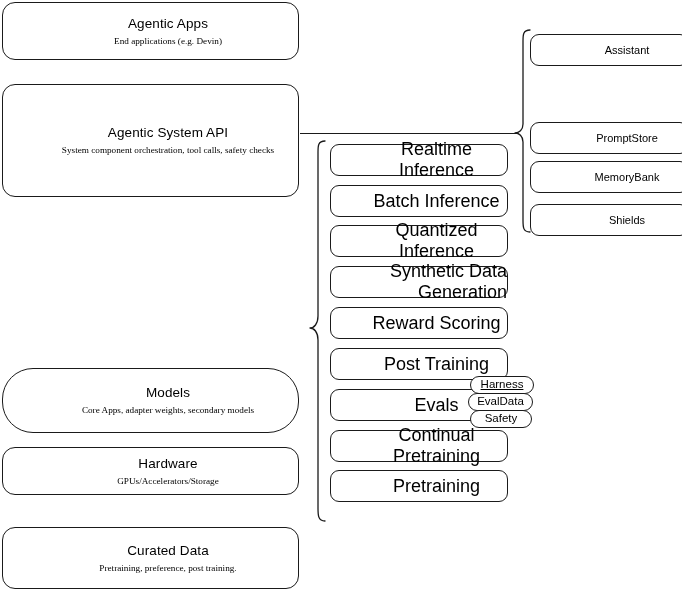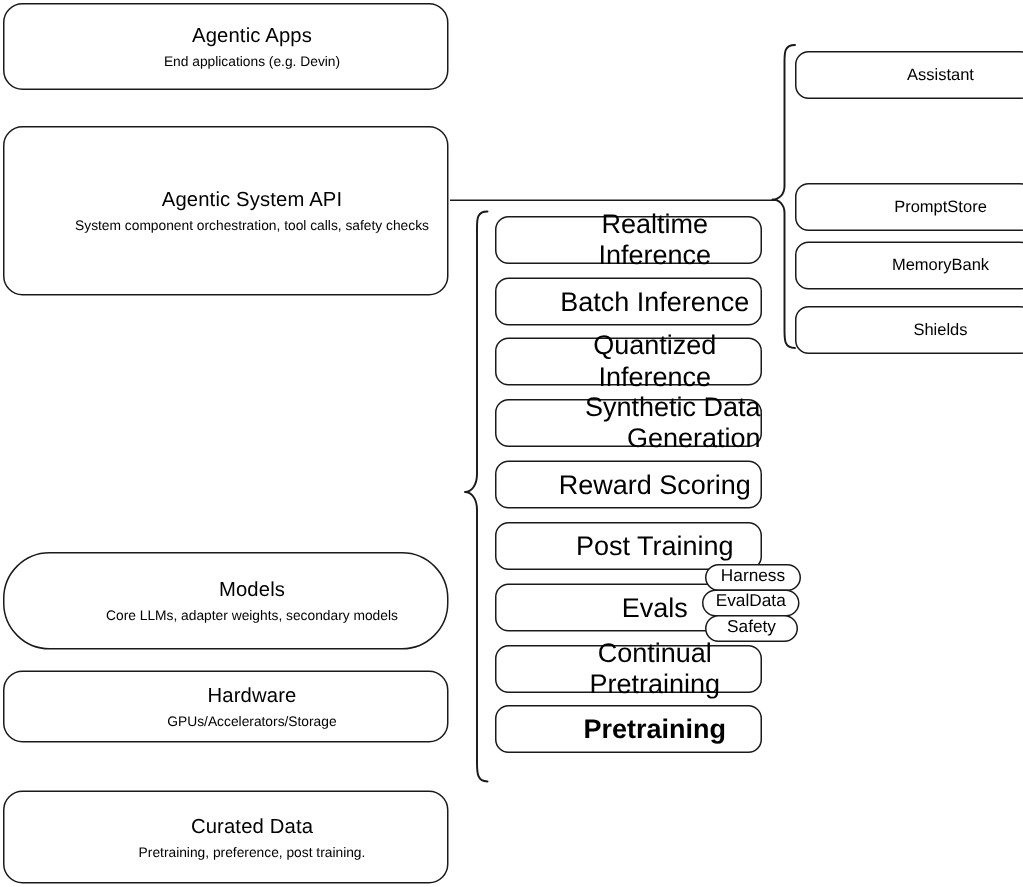--- a/index.html
+++ b/index.html
@@ -43,20 +43,21 @@
     font-size: 13.5px;
     line-height: 17px;
     letter-spacing: 0.1px;
     color: #000;
   }
   .layer .subtitle {
     font-size: 9.2px;
     line-height: 13px;
     margin-top: 3px;
     color: #000;
+    font-family: Liberation Serif, serif;
   }
 
   
   .pill {
     left: 330px;
     width: 178px;
     height: 32px;
     border-radius: 9px;
     font-size: 18px;
   }
@@ -111,21 +112,21 @@
   </div>
 
   <div class="box layer" style="top:84px;height:113px;text-align:center;">
     <div class="title">Agentic System API</div>
     <div class="subtitle">System component orchestration, tool calls, safety checks</div>
   </div>
 
 
   <div class="box layer" style="top:368px;height:65px;border-radius:31px;">
     <div class="title">Models</div>
-    <div class="subtitle">Core LLMs, adapter weights, secondary models</div>
+    <div class="subtitle">Core Apps, adapter weights, secondary models</div>
   </div>
 
   <div class="box layer" style="top:447px;height:48px;">
     <div class="title">Hardware</div>
     <div class="subtitle">GPUs/Accelerators/Storage</div>
   </div>
 
   <div class="box layer" style="top:527px;height:62px;">
     <div class="title">Curated Data</div>
     <div class="subtitle">Pretraining, preference, post training.</div>
@@ -162,25 +163,25 @@
   </div>
   <div class="box pill" style="top:348px;">
     <span>Post Training</span>
   </div>
   <div class="box pill" style="top:389px;">
     <span>Evals</span>
   </div>
   <div class="box pill" style="top:430px;">
     <span>Continual Pretraining</span>
   </div>
-  <div class="box pill" style="top:470px;font-weight:bold;">
+  <div class="box pill" style="top:470px;">
     <span>Pretraining</span>
   </div>
 
-  <div class="badge" style="left:470px;top:376px;width:64px;height:18px;z-index:7;">
+  <div class="badge" style="left:470px;top:376px;width:64px;height:18px;z-index:7;text-decoration:underline;">
     <span>Harness</span>
   </div>
   <div class="badge" style="left:468px;top:393px;width:65px;height:18px;z-index:8;">
     <span>EvalData</span>
   </div>
   <div class="badge" style="left:470px;top:410px;width:62px;height:18px;z-index:9;">
     <span>Safety</span>
   </div>
 
   <div class="box comp" style="top:34px;">

